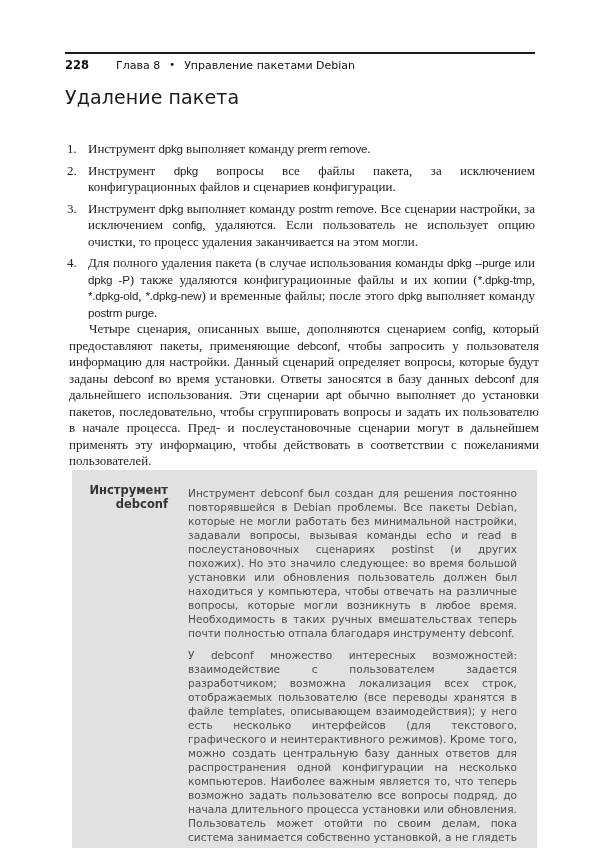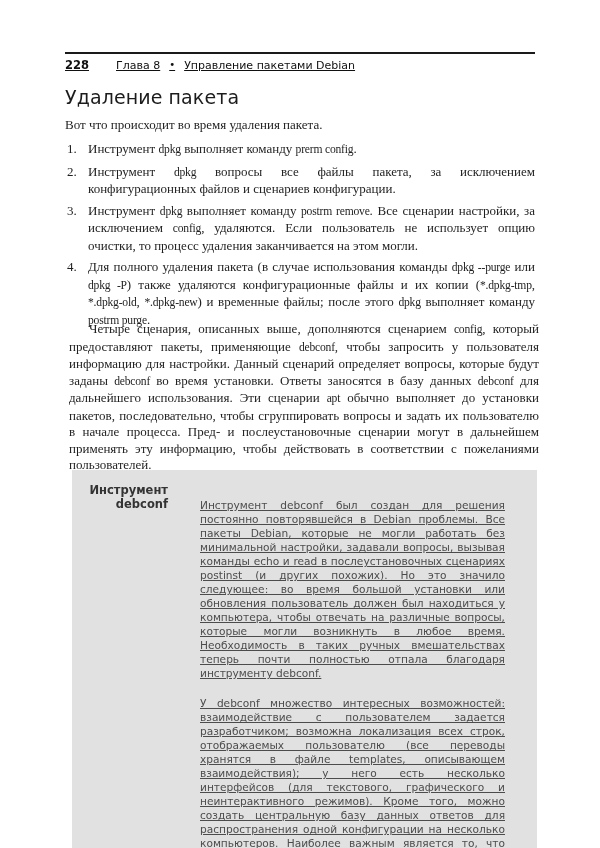--- a/index.html
+++ b/index.html
@@ -27,21 +27,20 @@
   }
   .running-head {
     position: absolute;
     top: 58px;
     left: 65px;
     width: 470px;
     font-family: "DejaVu Sans", "Liberation Sans", sans-serif;
     font-size: 11px;
     color: #111111;
     white-space: nowrap;
-    text-decoration: underline;
   }
   .running-head .pgnum {
     font-weight: bold;
     font-size: 11.5px;
     margin-right: 27px;
   }
   .running-head .bullet {
     margin: 0 9px;
     font-size: 10px;
     position: relative;
@@ -96,21 +95,21 @@
     top: 317px;
     left: 65px;
     width: 470px;
     margin: 4px;
     font-size: 13px;
     line-height: 16.5px;
     text-align: justify;
     text-indent: 20px;
   }
   .code {
-    font-family: Liberation Serif, serif;
+    font-family: Liberation Sans, sans-serif;
     font-size: 11.6px;
     letter-spacing: -0.2px;
   }
   
   .note-box {
     position: absolute;
     top: 470px;
     left: 72px;
     width: 465px;
     background: #e1e1e1;
@@ -128,48 +127,46 @@
     line-height: 14px;
     color: #333333;
     padding-top: 1px;
   }
   .note-body {
     flex: 1;
     margin-left: 16px;
     color: #4c4c4c;
   }
   .note-body p {
-    margin: 16px;
+    margin: 4px;
     font-size: 10.6px;
     line-height: 14px;
     text-align: justify;
-    text-decoration: underline;
   }
   .note-body p + p {
     margin-top: 8px;
   }
 </style>
 </head>
 <body>
 
 <div class="page">
 
   <div class="header-rule"></div>
 
   <div class="running-head">
     <span class="pgnum">228</span><span>Глава 8</span><span class="bullet">•</span><span>Управление пакетами Debian</span>
   </div>
 
   <h1 class="section-title">Удаление пакета</h1>
 
-  <p class="intro">Вот что происходит во время удаления пакета.</p>
 
   <ol class="steps">
     <li>
-      <span class="num">1.</span><span><span>Инструмент </span><span class="code">dpkg</span><span> выполняет команду </span><span class="code">prerm config</span><span>.</span></span>
+      <span class="num">1.</span><span><span>Инструмент </span><span class="code">dpkg</span><span> выполняет команду </span><span class="code">prerm remove</span><span>.</span></span>
     </li>
     <li>
       <span class="num">2.</span><span><span>Инструмент </span><span class="code">dpkg</span><span> вопросы все файлы пакета, за исключением конфигурационных файлов и сценариев конфигурации.</span></span>
     </li>
     <li>
       <span class="num">3.</span><span><span>Инструмент </span><span class="code">dpkg</span><span> выполняет команду </span><span class="code">postrm remove</span><span>. Все сценарии настройки, за исключением </span><span class="code">config</span><span>, удаляются. Если пользователь не использует опцию очистки, то процесс удаления заканчивается на этом могли.</span></span>
     </li>
     <li>
       <span class="num">4.</span><span><span>Для полного удаления пакета (в случае использования команды </span><span class="code">dpkg --purge</span><span> или </span><span class="code">dpkg -P</span><span>) также удаляются конфигурационные файлы и их копии (</span><span class="code">*.dpkg-tmp</span><span>, </span><span class="code">*.dpkg-old</span><span>, </span><span class="code">*.dpkg-new</span><span>) и временные файлы; после этого </span><span class="code">dpkg</span><span> выполняет команду </span><span class="code">postrm purge</span><span>.</span></span>
     </li>

